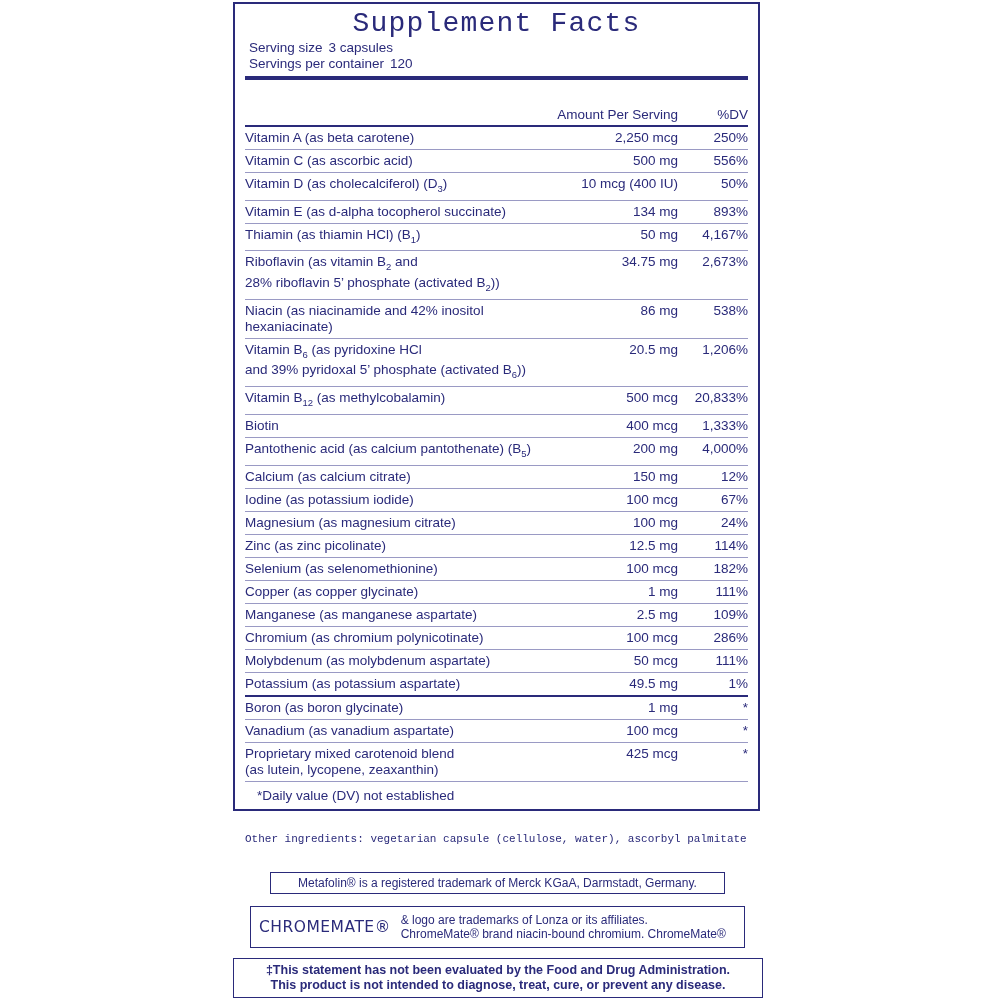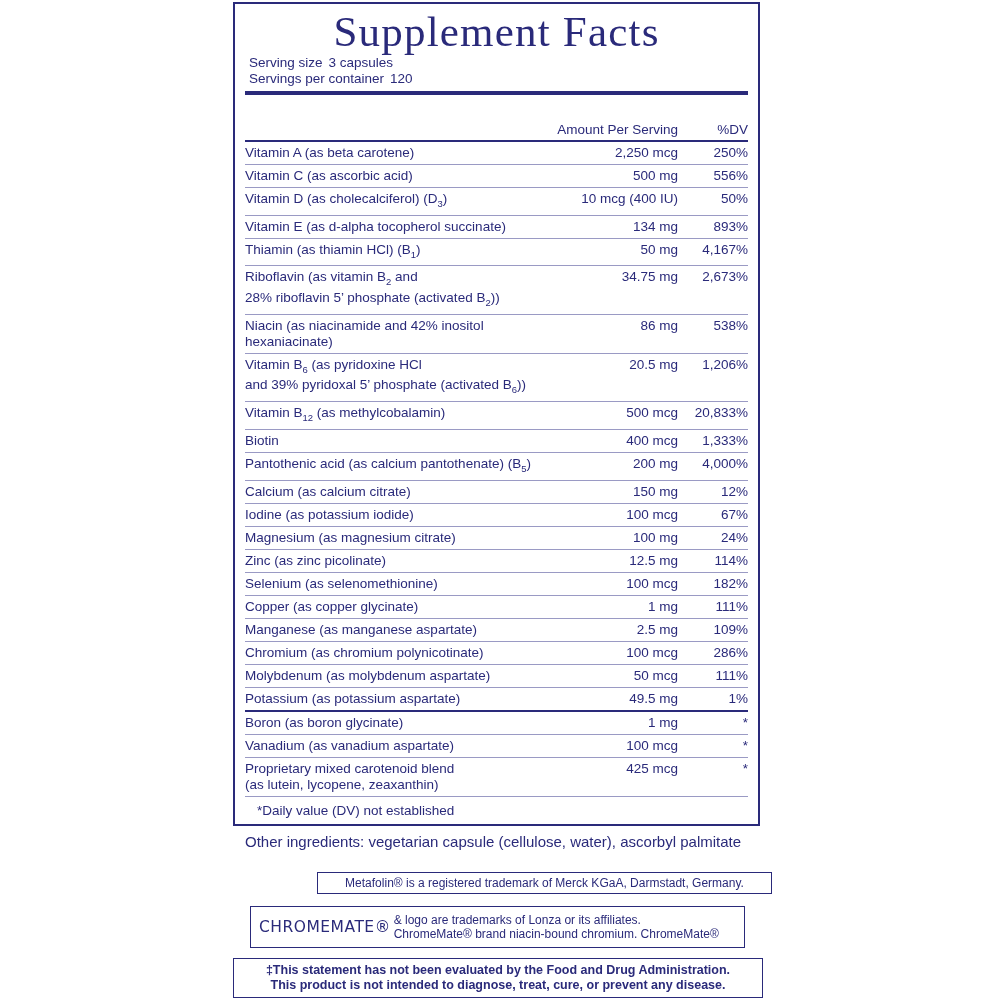--- a/index.html
+++ b/index.html
@@ -26,22 +26,22 @@
     position: absolute;
     left: 233px;
     top: 2px;
     width: 527px;
     border: 2px solid #2a2a7a;
     box-sizing: border-box;
     background: #fff;
     padding: 0 10px 6px 10px;
   }
   .title {
-    font-family: Liberation Serif, serif;
-    font-size: 43px;
+    font-family: Liberation Mono, monospace;
+    font-size: 28px;
     letter-spacing: 1.2px;
     text-align: center;
     color: #2a2a7a;
     font-weight: 400;
     line-height: 1.0;
     padding: 6px 0 2px 0;
     white-space: nowrap;
   }
   .serving-line {
     font-size: 13.5px;
@@ -86,47 +86,47 @@
     font-size: 13.5px;
     padding: 6px 0 0 12px;
     color: #2a2a7a;
   }
   
   .other-ing {
     position: absolute;
     left: 245px;
     top: 833px;
     width: 740px;
-    font-size: 15px;
-    color: #2a2a7a;
+    font-size: 11px;
+    color: #2a2a7a;
+    font-family: Liberation Mono, monospace;
   }
   .metafolin-box {
     position: absolute;
     left: 270px;
     top: 872px;
     width: 455px;
     border: 1px solid #2a2a7a;
     box-sizing: border-box;
     text-align: center;
     font-size: 12px;
     padding: 3px 4px;
     color: #2a2a7a;
-    margin-left: 47px;
   }
   .chromemate-box {
     position: absolute;
     left: 250px;
     top: 906px;
     width: 495px;
     border: 1px solid #2a2a7a;
     box-sizing: border-box;
     padding: 6px 8px;
     display: flex;
     align-items: center;
-    gap: 3px;
+    gap: 10px;
     color: #2a2a7a;
   }
   .cm-logo {
     font-family: "DejaVu Sans", sans-serif;
     font-size: 15.5px;
     letter-spacing: 0.5px;
     white-space: nowrap;
     color: #2a2a7a;
   }
   .cm-text {

